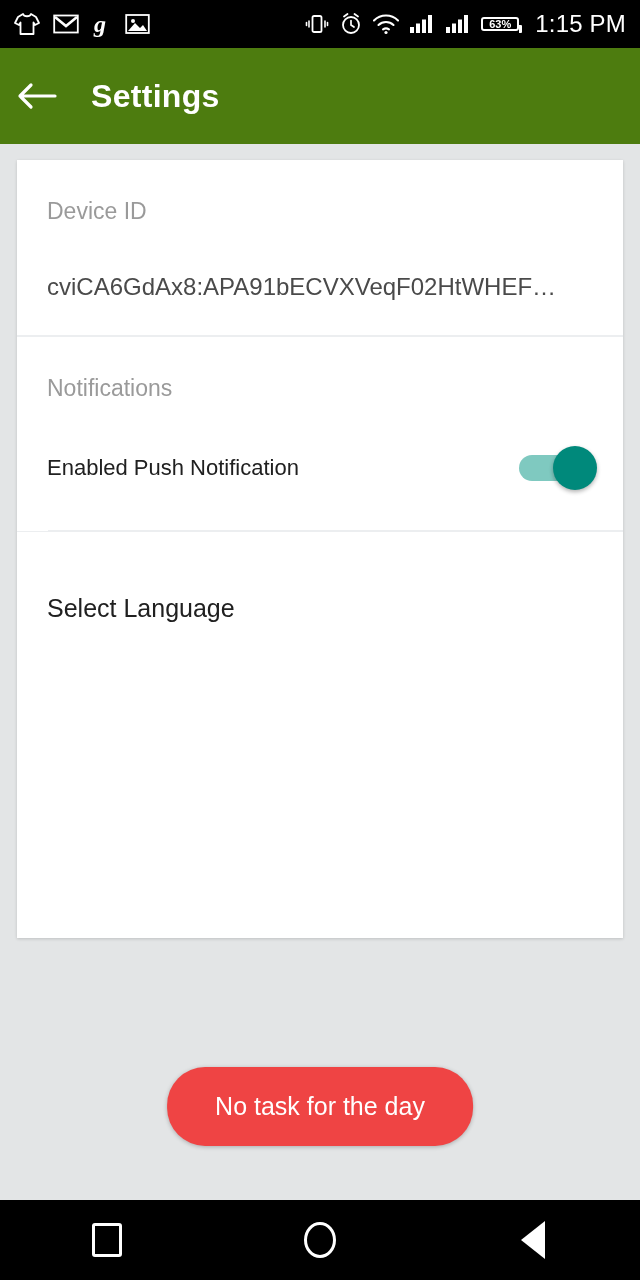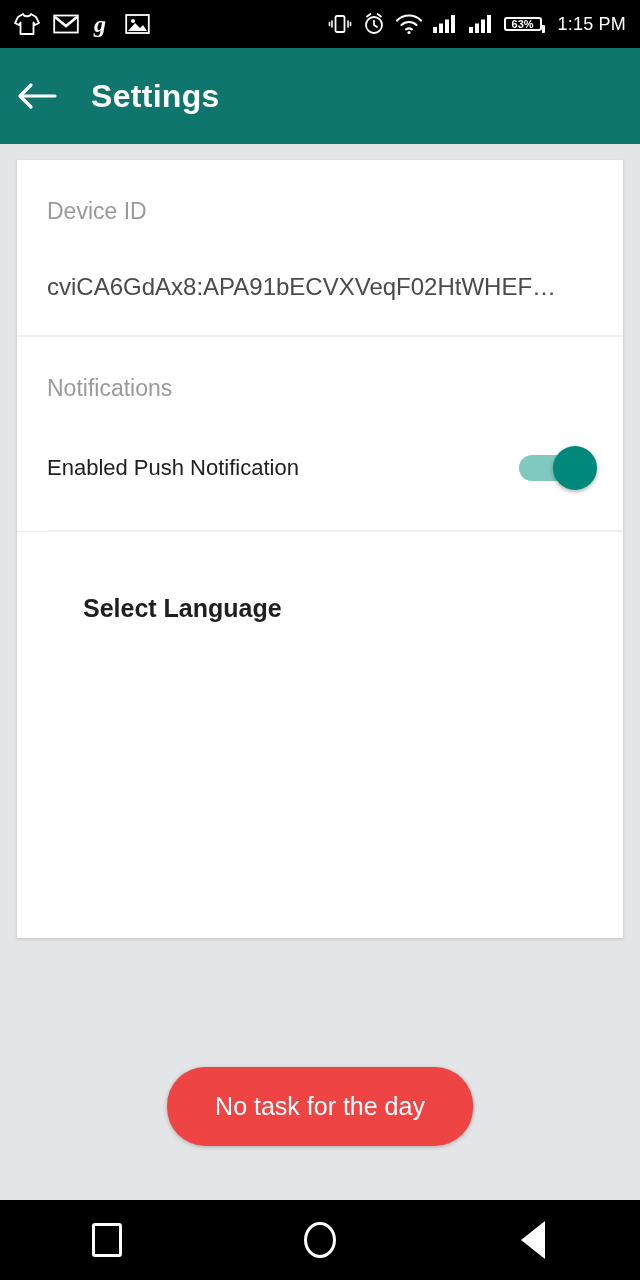--- a/index.html
+++ b/index.html
@@ -21,39 +21,39 @@
     position:absolute; top:0; left:0;
     width:640px; height:48px;
     background:#000;
     display:flex; align-items:center;
     padding:0 14px;
   }
   .sb-left { display:flex; align-items:center; gap:13px; }
   .sb-right { display:flex; align-items:center; gap:10px; margin-left:auto; }
   .sb-ico { display:block; }
   .sb-time {
-    color:#fff; font-size:18px; letter-spacing:.2px;
+    color:#fff; font-size:24px; letter-spacing:.2px;
     margin-left:6px; white-space:nowrap;
   }
   .battery {
     position:relative; width:38px; height:14px;
     border:2px solid #fff; border-radius:3px;
     display:flex; align-items:center; justify-content:center;
   }
   .battery::after {
     content:""; position:absolute; right:-5px; top:6px;
     width:3px; height:8px; background:#fff; border-radius:0 1px 1px 0;
   }
   .battery .pct { color:#fff; font-size:11px; font-weight:bold; line-height:1; }
 
   
   .appbar {
     position:absolute; top:48px; left:0;
     width:640px; height:96px;
-    background:#0f766e;
+    background:#4d7c0f;
     display:flex; align-items:center;
   }
   .back-btn {
     width:74px; height:96px;
     display:flex; align-items:center; justify-content:center;
     cursor:pointer;
   }
   .appbar-title {
     color:#fff; font-size:32px; font-weight:bold;
     letter-spacing:.3px; margin-left:17px;
@@ -95,23 +95,22 @@
     background:#7fc9c0;
   }
   .switch .thumb {
     position:absolute; right:0; top:0;
     width:44px; height:44px; border-radius:50%;
     background:#00897b;
     box-shadow:0 2px 4px rgba(0,0,0,.3);
   }
 
   .select-label {
-    color:#202020; font-size:25px; font-weight:bold;
+    color:#202020; font-size:25px; font-weight:normal;
     padding:62px 0 0 30px;
-    margin-left:36px;
   }
 
   
   .toast {
     position:absolute; left:50%; top:1067px;
     transform:translateX(-50%);
     background:#ef4444;
     color:#fff; font-size:25px;
     padding:25px 48px;
     border-radius:38px;

